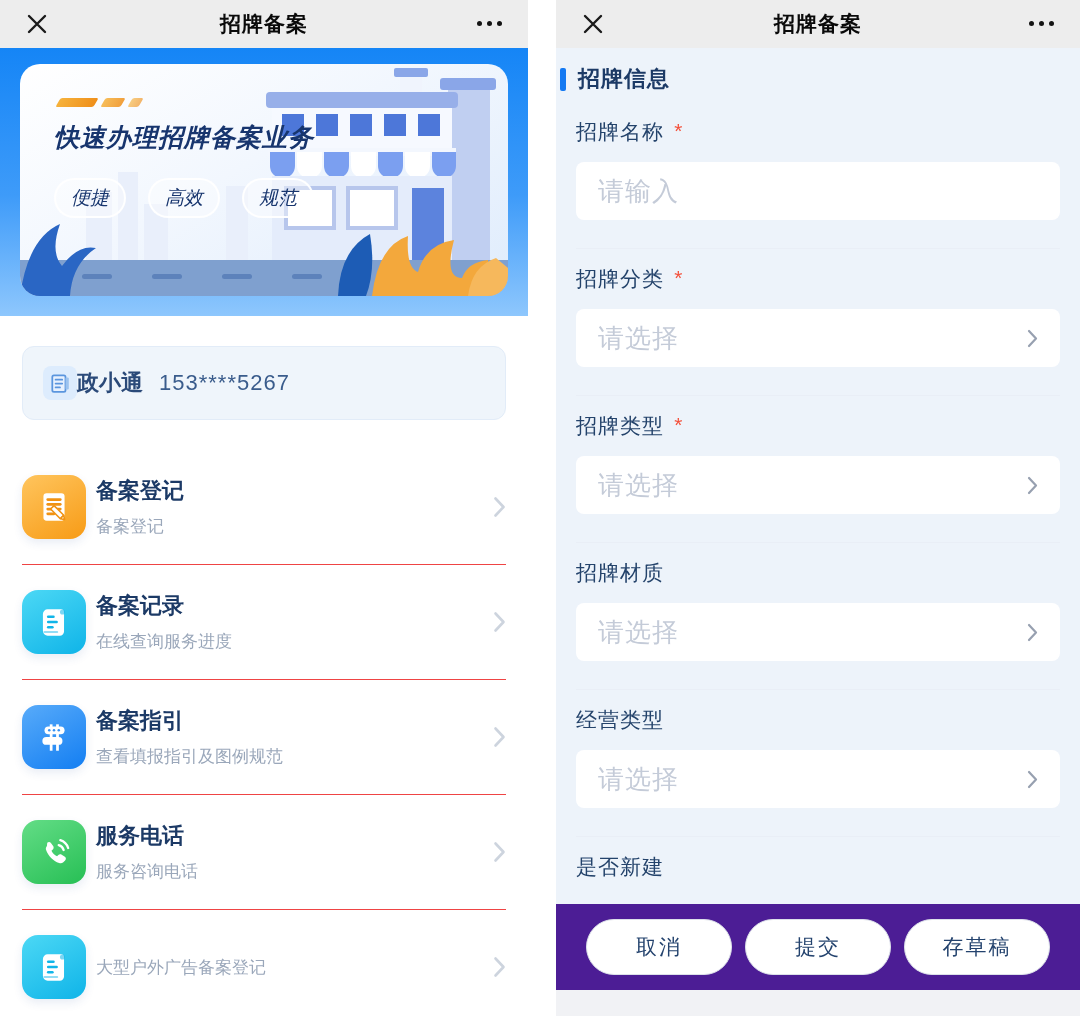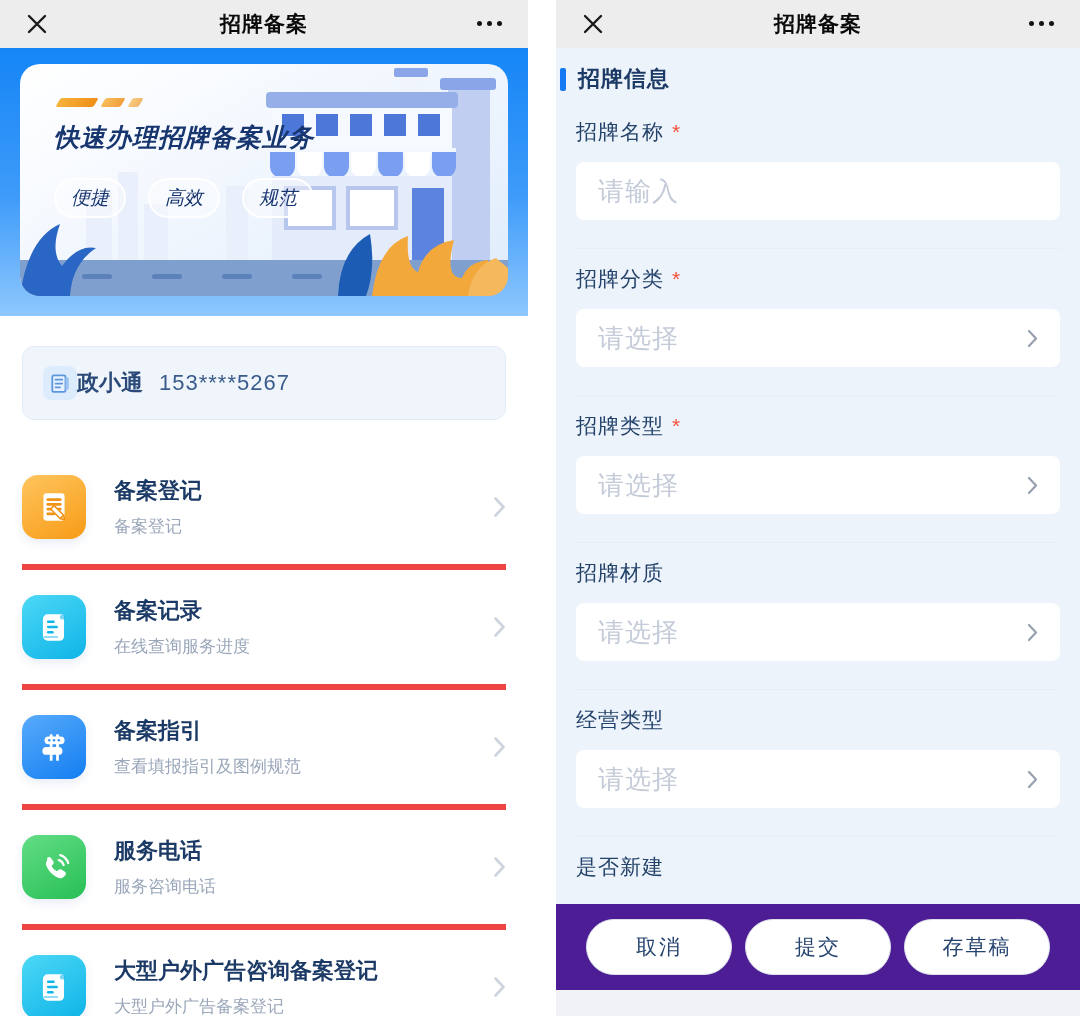--- a/index.html
+++ b/index.html
@@ -35,39 +35,39 @@
 
   
   .user-card{margin:30px 22px;height:74px;border-radius:12px;background:#eff5fb;border:1px solid #e2ecf8;
              display:flex;align-items:center;padding:0 20px;box-sizing:border-box;}
   .user-card .uicon{width:34px;height:34px;border-radius:8px;background:#ddecfd;display:flex;align-items:center;justify-content:center;}
   .user-name{font-size:22px;font-weight:bold;color:#2b4a79;}
   .user-phone{font-size:22px;color:#3a5c8c;margin-left:16px;letter-spacing:1px;}
 
   
   .menu{padding:0 22px;}
-  .menu-item{display:flex;align-items:center;gap:28px;padding:25px 0;border-bottom:6px solid #ef4444;cursor:pointer;}
+  .menu-item{display:flex;align-items:center;gap:10px;padding:25px 0;border-bottom:1px solid #ef4444;cursor:pointer;}
   .menu-icon{width:64px;height:64px;border-radius:16px;flex:0 0 auto;display:flex;align-items:center;justify-content:center;
              box-shadow:0 4px 10px rgba(40,80,160,.10);}
   .menu-icon svg{width:38px;height:38px;}
   .c-orange{background:linear-gradient(150deg,#ffc55e 0%,#f79b16 100%);color:#f09213;}
   .c-cyan{background:linear-gradient(150deg,#4cd8f5 0%,#0fb4e8 100%);color:#10b5e9;}
   .c-blue{background:linear-gradient(150deg,#58abfa 0%,#137ef2 100%);color:#1480f3;}
   .c-green{background:linear-gradient(150deg,#63dd86 0%,#27bf55 100%);color:#2ac05a;}
   .menu-text{display:flex;flex-direction:column;gap:9px;min-width:0;}
   .menu-title{font-size:22px;font-weight:bold;color:#1c3a66;white-space:nowrap;}
   .menu-sub{font-size:17px;color:#9aa7ba;}
   .chev{margin-left:auto;flex:0 0 auto;display:flex;align-items:center;}
 
   
   .content{padding:0 20px;box-sizing:border-box;height:968px;overflow:hidden;}
   .section-head{display:flex;align-items:center;gap:12px;padding-top:16px;margin-bottom:8px;}
   .section-bar{width:6px;height:23px;border-radius:2px;background:#1479f2;margin-left:-16px;}
   .section-title{font-size:22px;font-weight:bold;color:#1c3a66;letter-spacing:1px;}
-  .group{padding:16px 0 28px;border-bottom:1px solid #e9eef6;}
+  .group{padding:16px 0 28px;border-bottom:1px solid #e9eef6;font-family:Liberation Mono, monospace;}
   .group:last-child{border-bottom:none;}
   .g-label{font-size:21px;color:#24436b;letter-spacing:1px;}
   .g-star{color:#f4503a;margin-left:8px;font-size:21px;}
   .control{margin-top:16px;height:58px;background:#fff;border-radius:8px;display:flex;align-items:center;
            padding:0 22px;box-sizing:border-box;cursor:pointer;}
   .placeholder{font-size:26px;color:#c4cbd8;letter-spacing:1px;}
   .sel-chev{margin-left:auto;display:flex;align-items:center;}
 
   
   .footer{position:absolute;left:0;right:0;bottom:26px;height:86px;background:#4c1d95;display:flex;
@@ -283,21 +283,20 @@
               <circle cx="26" cy="8.6" r="2.4" fill="currentColor" opacity=".55"></circle>
               <g stroke="currentColor" stroke-width="2.4" stroke-linecap="round">
                 <line x1="12.5" y1="13" x2="17.5" y2="13"></line>
                 <line x1="12.5" y1="18" x2="20.5" y2="18"></line>
                 <line x1="12.5" y1="23" x2="16.5" y2="23"></line>
               </g>
               <path d="M9 27.5 h12" stroke="currentColor" stroke-width="2" stroke-linecap="round" opacity=".45"></path>
             </svg>
           </span>
     <span class="menu-text">
-      <span class="menu-title">大型户外广告咨询备案登记</span>
       <span class="menu-sub">大型户外广告备案登记</span>
     </span>
     <span class="chev">
       <svg width="13" height="22" viewBox="0 0 13 22">
               <path d="M2.5 2.5 L10.5 11 L2.5 19.5" fill="none" stroke="#cdd4de" stroke-width="2.6" stroke-linecap="round" stroke-linejoin="round"></path>
             </svg>
     </span>
   </div>
 </div>
   </div>

